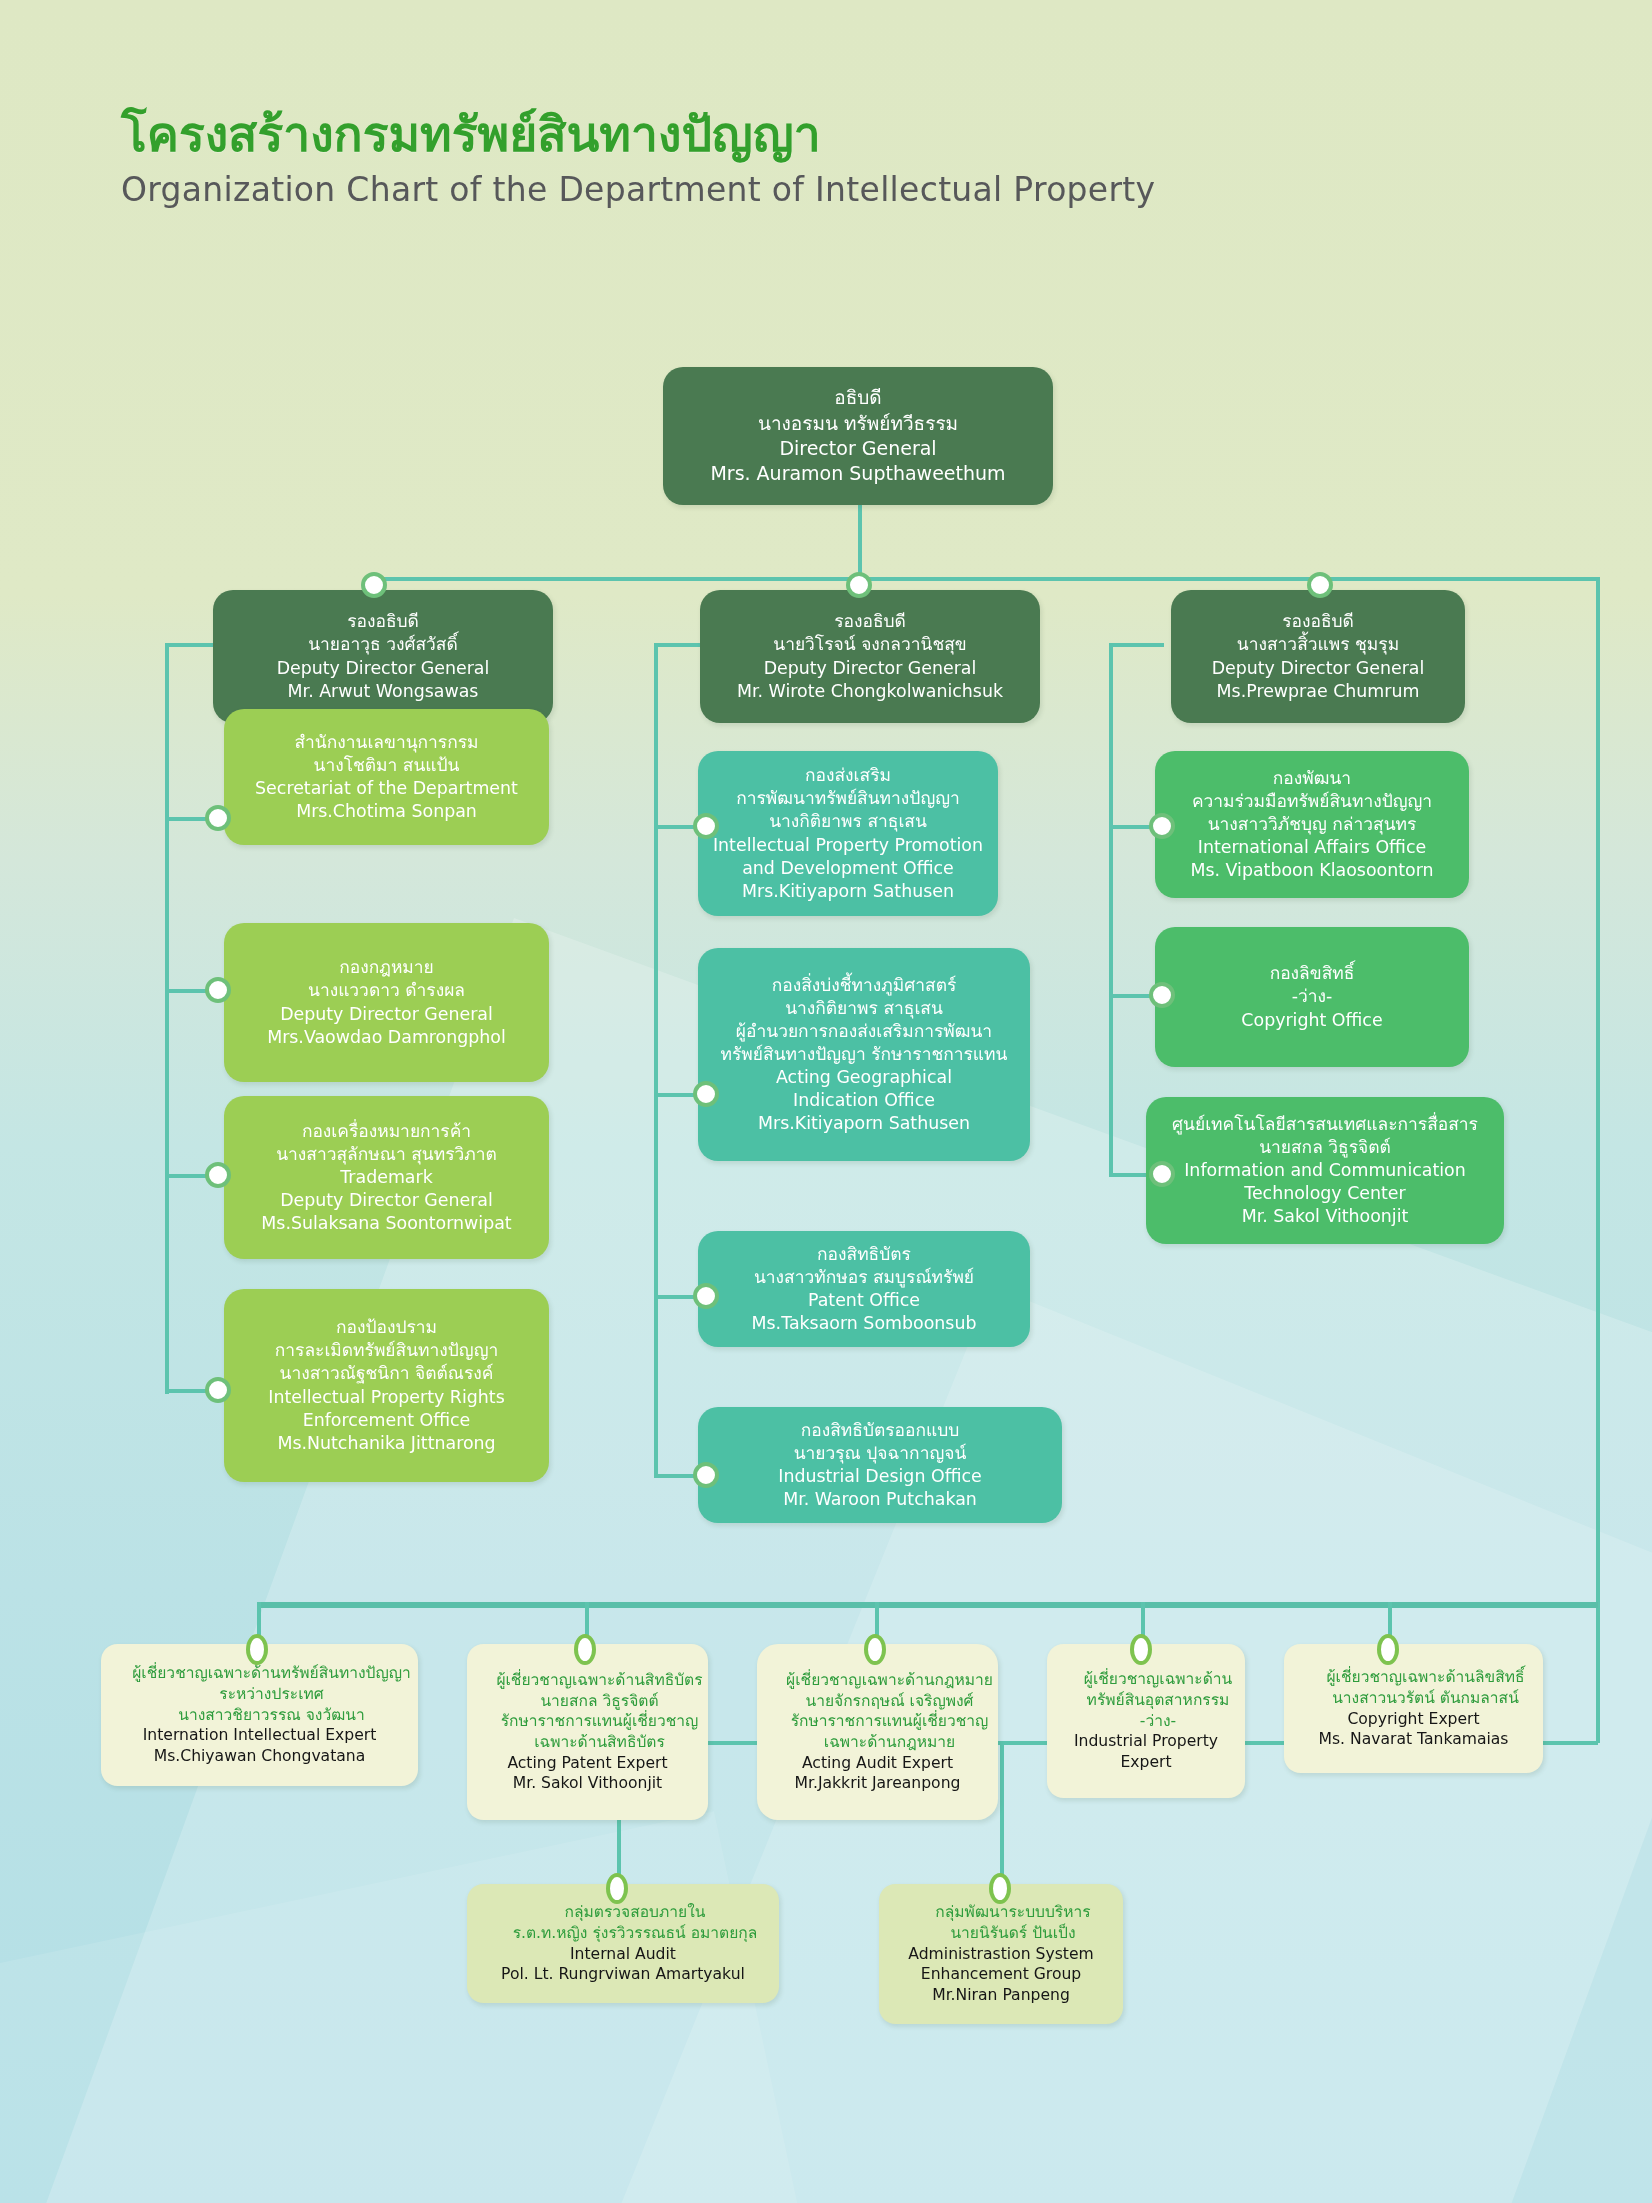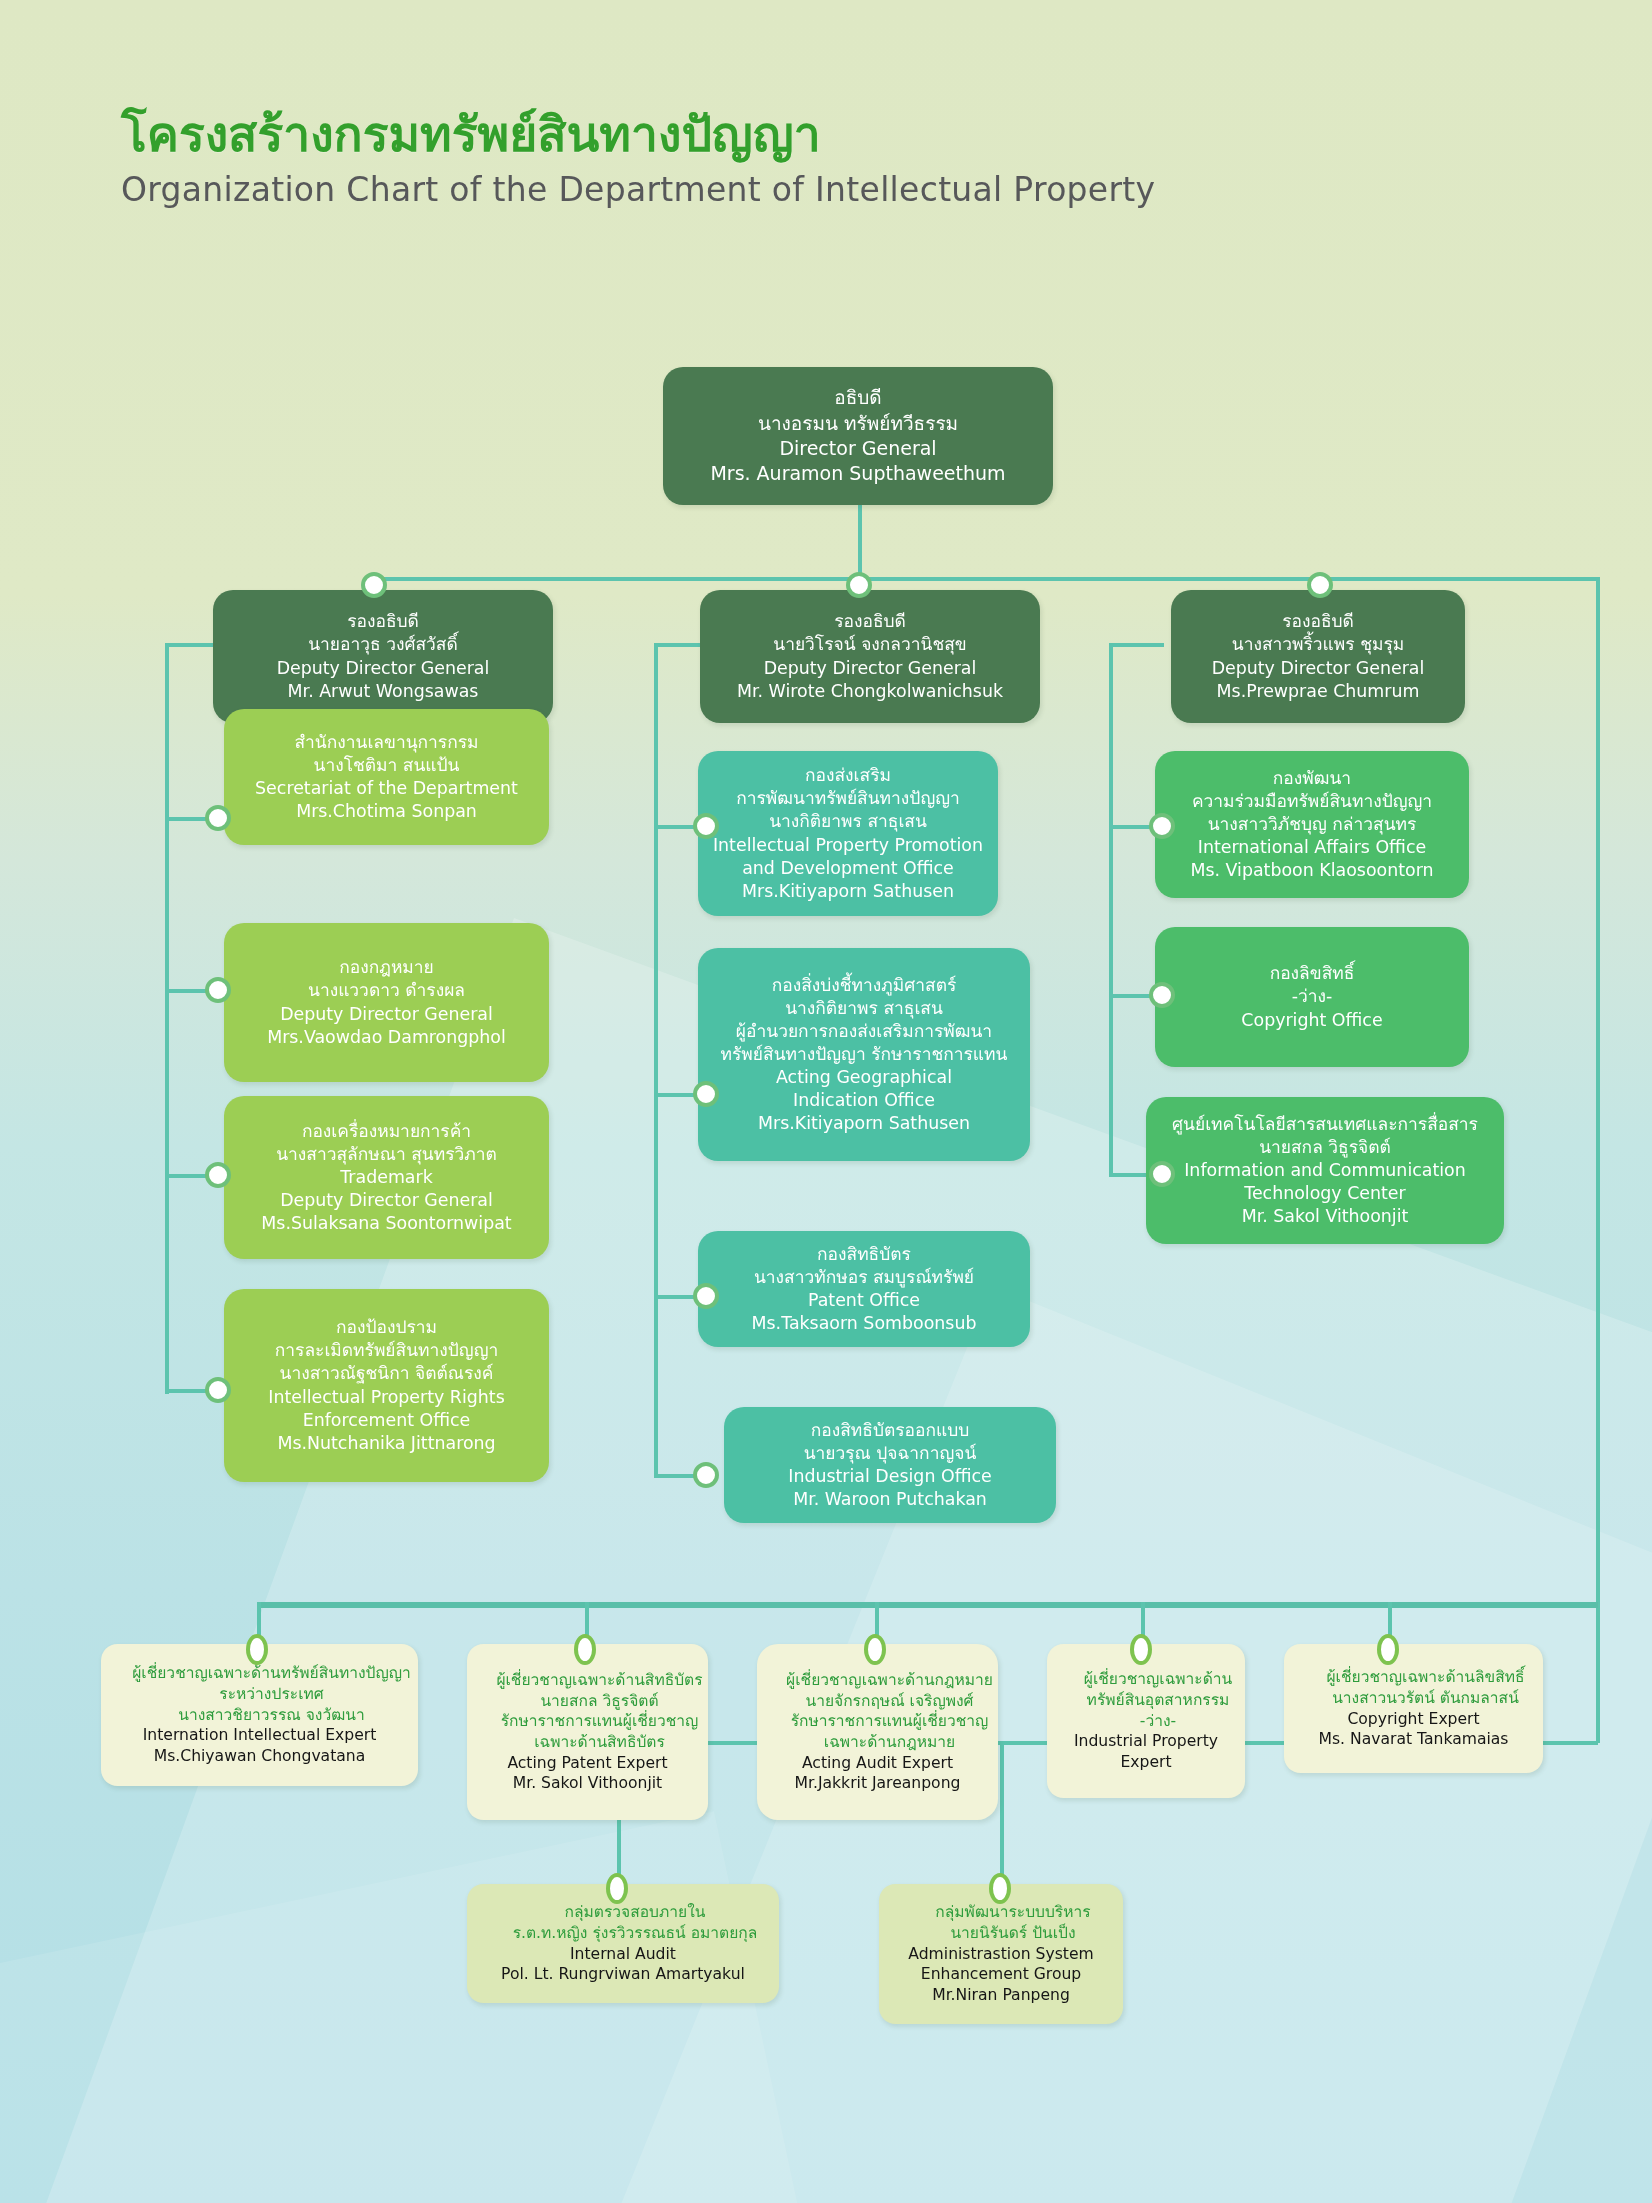--- a/index.html
+++ b/index.html
@@ -199,21 +199,21 @@
 
   <div class="box dark" style="left:700px; top:590px; width:340px; height:133px; font-size:17.4px;">
     <span class="ln">รองอธิบดี</span>
     <span class="ln">นายวิโรจน์ จงกลวานิชสุข</span>
     <span class="ln">Deputy Director General</span>
     <span class="ln">Mr. Wirote Chongkolwanichsuk</span>
   </div>
 
   <div class="box dark" style="left:1171px; top:590px; width:294px; height:133px; font-size:17.4px;">
     <span class="ln">รองอธิบดี</span>
-    <span class="ln">นางสาวพริ้วแพร ชุมรุม</span>
+    <span class="ln">นางสาวสิ้วแพร ชุมรุม</span>
     <span class="ln">Deputy Director General</span>
     <span class="ln">Ms.Prewprae Chumrum</span>
   </div>
 
   <div class="box lime" style="left:224px; top:709px; width:325px; height:136px; font-size:17.4px;align-items:flex-end;">
     <span class="ln">สำนักงานเลขานุการกรม</span>
     <span class="ln">นางโชติมา สนแป้น</span>
     <span class="ln">Secretariat of the Department</span>
     <span class="ln">Mrs.Chotima Sonpan</span>
   </div>
@@ -261,21 +261,21 @@
     <span class="ln">Mrs.Kitiyaporn Sathusen</span>
   </div>
 
   <div class="box teal" style="left:698px; top:1231px; width:332px; height:116px; font-size:17.4px;">
     <span class="ln">กองสิทธิบัตร</span>
     <span class="ln">นางสาวทักษอร สมบูรณ์ทรัพย์</span>
     <span class="ln">Patent Office</span>
     <span class="ln">Ms.Taksaorn Somboonsub</span>
   </div>
 
-  <div class="box teal" style="left:724px; top:1407px; width:332px; height:116px; font-size:17.4px;">
+  <div class="box teal" style="left:698px; top:1407px; width:364px; height:116px; font-size:17.4px;">
     <span class="ln">กองสิทธิบัตรออกแบบ</span>
     <span class="ln">นายวรุณ ปุจฉากาญจน์</span>
     <span class="ln">Industrial Design Office</span>
     <span class="ln">Mr. Waroon Putchakan</span>
   </div>
 
   <div class="box green" style="left:1155px; top:751px; width:314px; height:147px; font-size:17.4px;">
     <span class="ln">กองพัฒนา</span>
     <span class="ln">ความร่วมมือทรัพย์สินทางปัญญา</span>
     <span class="ln">นางสาววิภัชบุญ กล่าวสุนทร</span>

